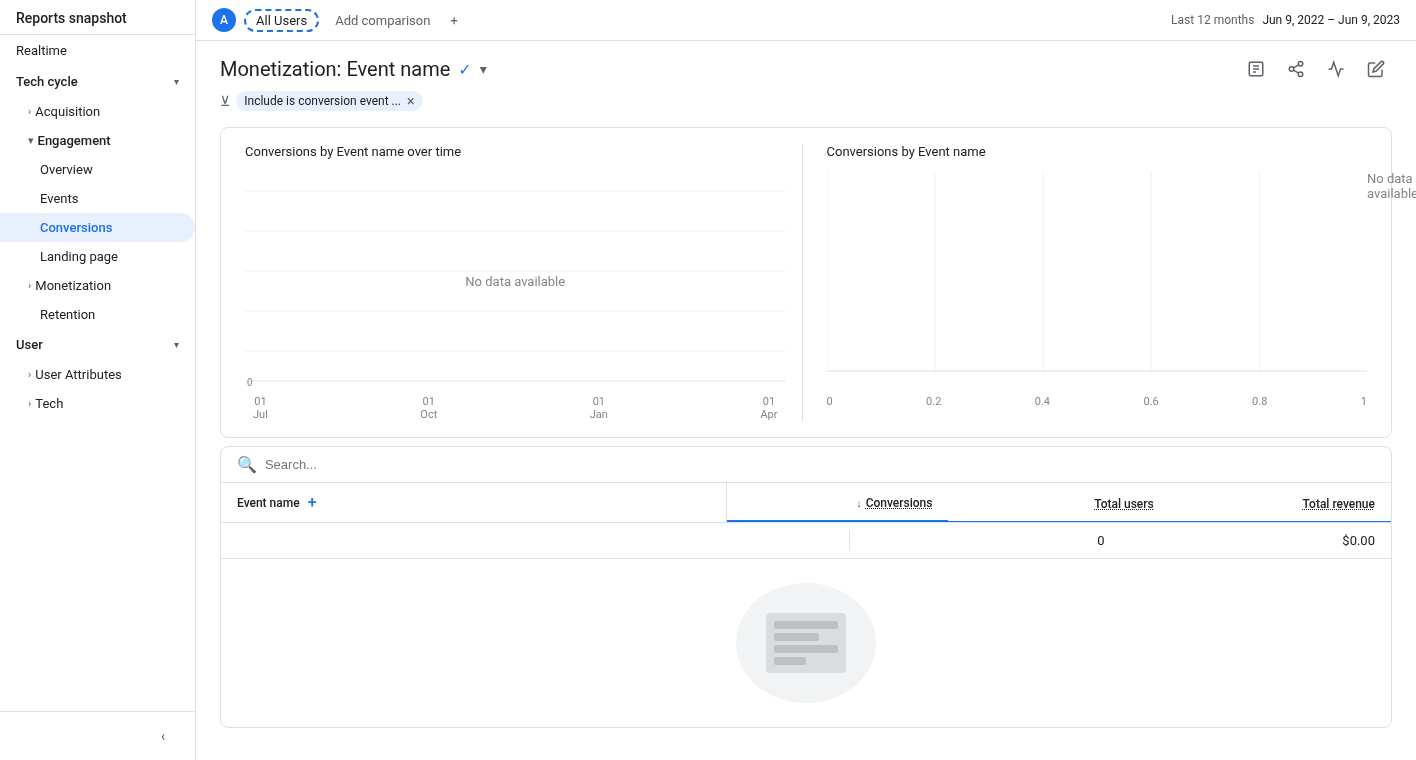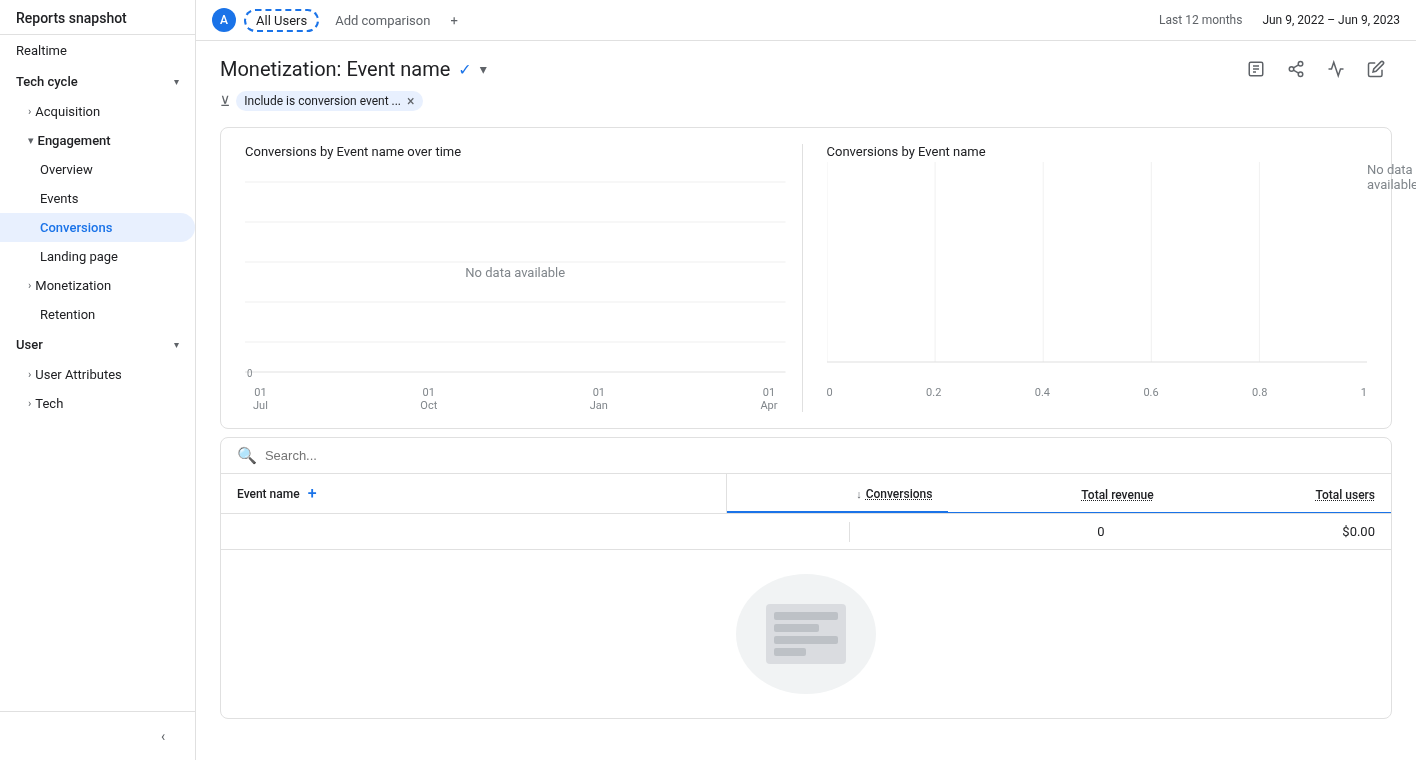--- a/index.html
+++ b/index.html
@@ -118,21 +118,21 @@
       font-size: 13px;
       color: #5f6368;
       cursor: pointer;
       padding: 2px 8px;
       border-radius: 4px;
     }
     .topbar-right {
       margin-left: auto;
       display: flex;
       align-items: flex-start;
-      gap: 20px;
+      gap: 8px;
       font-size: 12px;
       color: #5f6368;
     }
     .date-range {
       font-size: 12px;
       color: #202124;
     }
 
     
     .report-header {
@@ -216,21 +216,21 @@
       border-right: 1px solid #e0e0e0;
       padding-right: 16px;
     }
     .chart-right {
       flex: 1;
       padding-left: 24px;
     }
     .chart-title {
       font-size: 13px;
       color: #202124;
-      margin-bottom: 3px;
+      margin-bottom: 12px;
     }
     .chart-area {
       position: relative;
       height: 220px;
       display: flex;
       align-items: center;
       justify-content: center;
     }
     .no-data-text {
       font-size: 13px;
@@ -561,24 +561,24 @@
     <div class="table-header">
       <div class="col-event">
         <span>Event name</span>
         <span class="plus-btn">+</span>
       </div>
       <div class="col-metric" style="border-bottom:2px solid #1a73e8;">
         <span style="font-size:11px; color:#5f6368;">↓</span>
         <span style="text-decoration:underline; text-decoration-style:dotted;">Conversions</span>
       </div>
       <div class="col-metric">
+        <span style="text-decoration:underline; text-decoration-style:dotted;">Total users</span>
+      </div>
+      <div class="col-metric">
         <span style="text-decoration:underline; text-decoration-style:dotted;">Total revenue</span>
-      </div>
-      <div class="col-metric">
-        <span style="text-decoration:underline; text-decoration-style:dotted;">Total users</span>
       </div>
     </div>
 
     <div class="table-row">
       <div class="cell-event">
         <span></span>
       </div>
       <div class="cell-metric">
         <span>0</span>
       </div>

